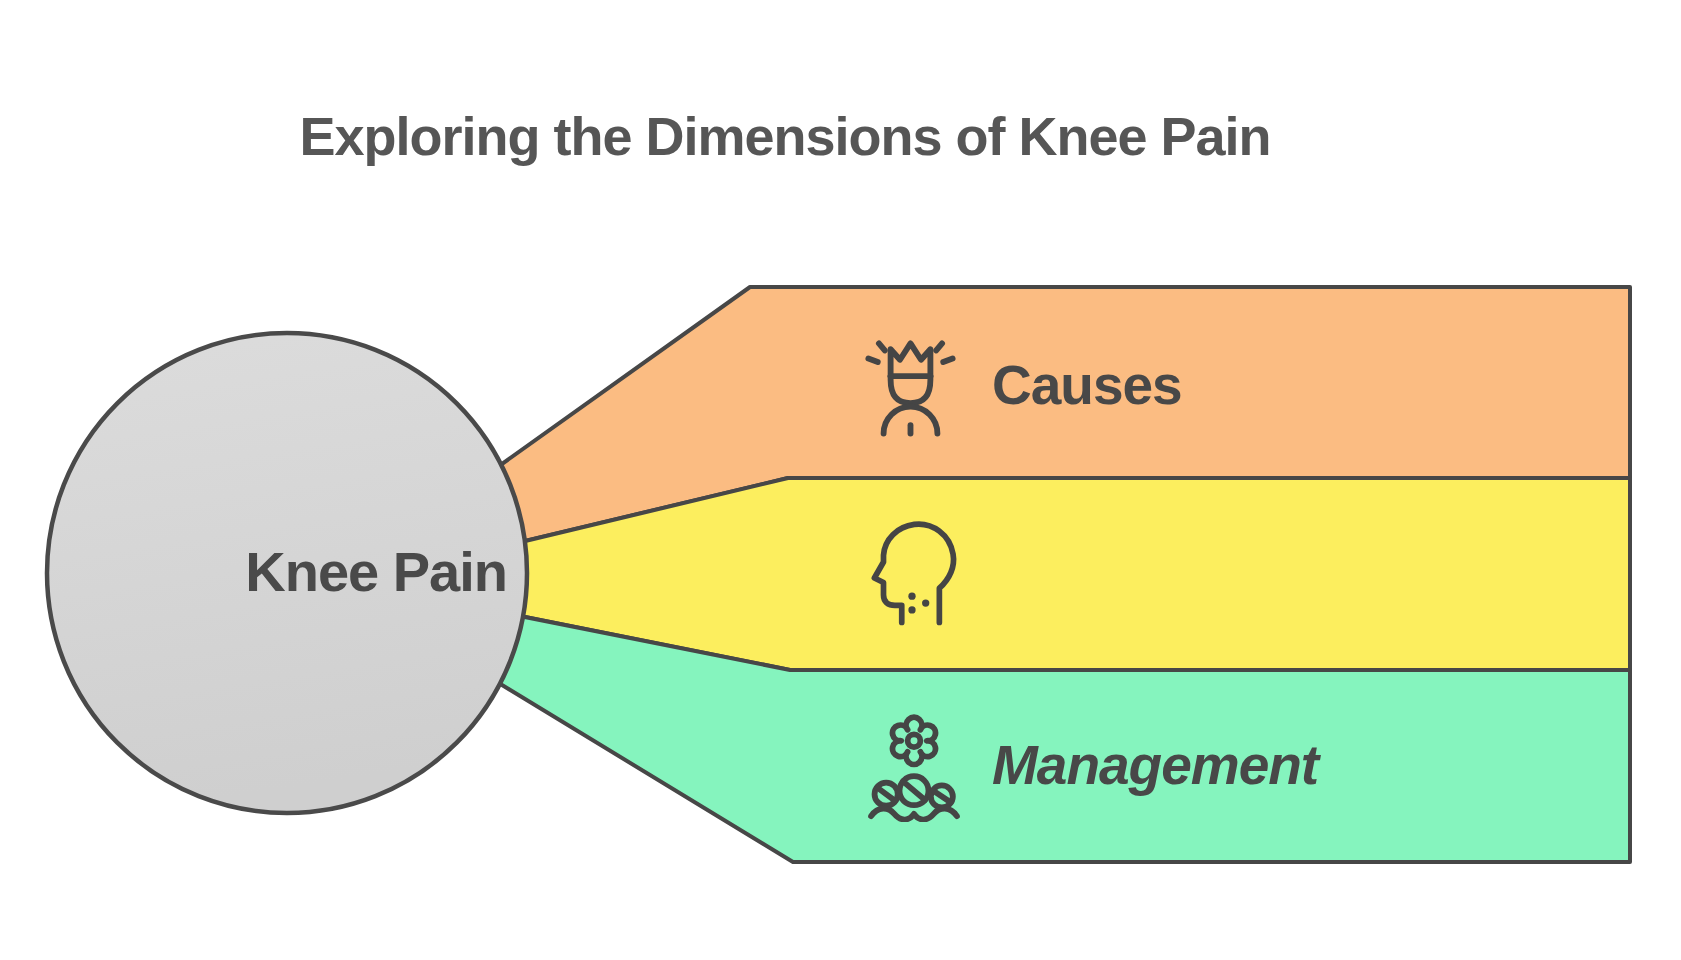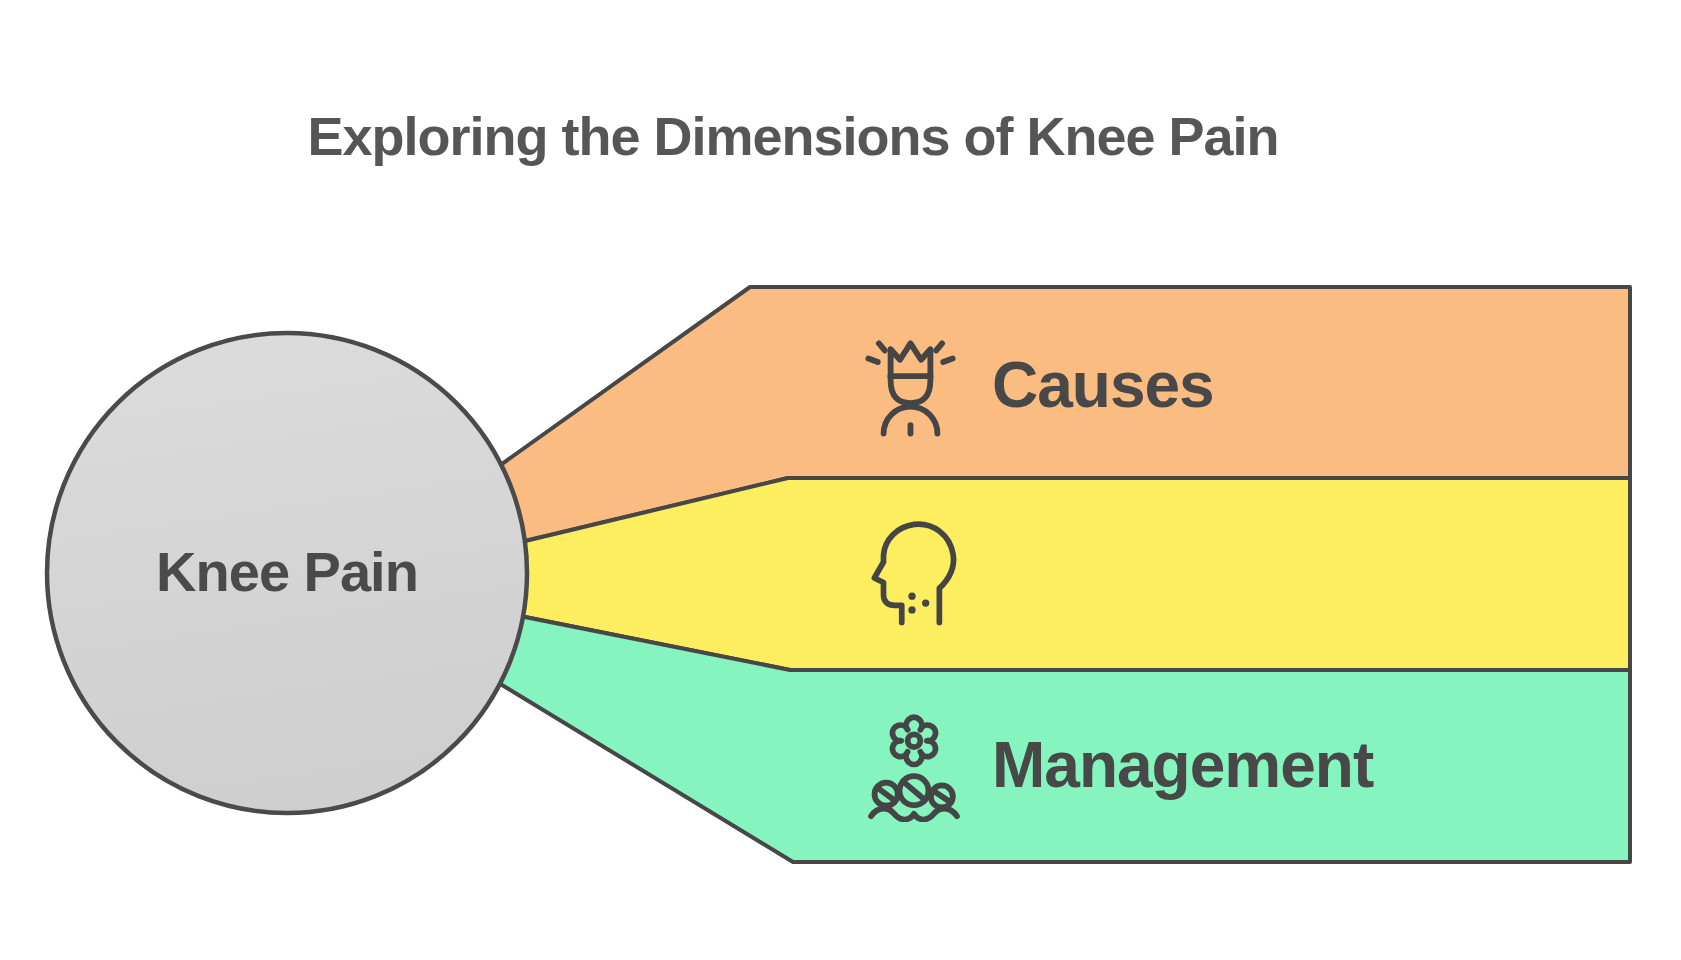--- a/index.html
+++ b/index.html
@@ -10,38 +10,37 @@
     overflow:hidden;
     font-family:"Liberation Sans", sans-serif;
   }
   .diagram-svg{position:absolute;left:0;top:0;}
   .title{
     position:absolute;left:0;top:106px;width:1570px;
     text-align:center;
     font-size:54px;font-weight:bold;letter-spacing:-1px;
     color:#565656;line-height:60px;
     white-space:nowrap;
-    padding-left:8px;
   }
   .center-label{
     position:absolute;left:67px;top:543px;width:440px;
-    text-align:center;
+    text-align:right;
     font-size:56px;font-weight:bold;letter-spacing:-1px;
     color:#4a4a4a;line-height:58px;
     white-space:nowrap;
   }
   .branch-label{
     position:absolute;left:992px;
-    font-size:64px;font-weight:bold;letter-spacing:-1px;
+    font-size:55px;font-weight:bold;letter-spacing:-1px;
     color:#484848;line-height:60px;
     white-space:nowrap;
   }
   .branch-label.causes{top:355px;}
   .branch-label.symptoms{top:542px;}
-  .branch-label.management{top:735px;}
+  .branch-label.management{top:735px;font-style:italic;}
   .icon{position:absolute;}
   .icon.causes{left:852px;top:327px;}
   .icon.symptoms{left:855px;top:513px;}
   .icon.management{left:856px;top:706px;}
   .icon path, .icon circle{
     fill:none;stroke:#454545;stroke-width:5;
     stroke-linecap:round;stroke-linejoin:round;
   }
   .icon .dot{fill:#454545;stroke:none;}
 </style>

